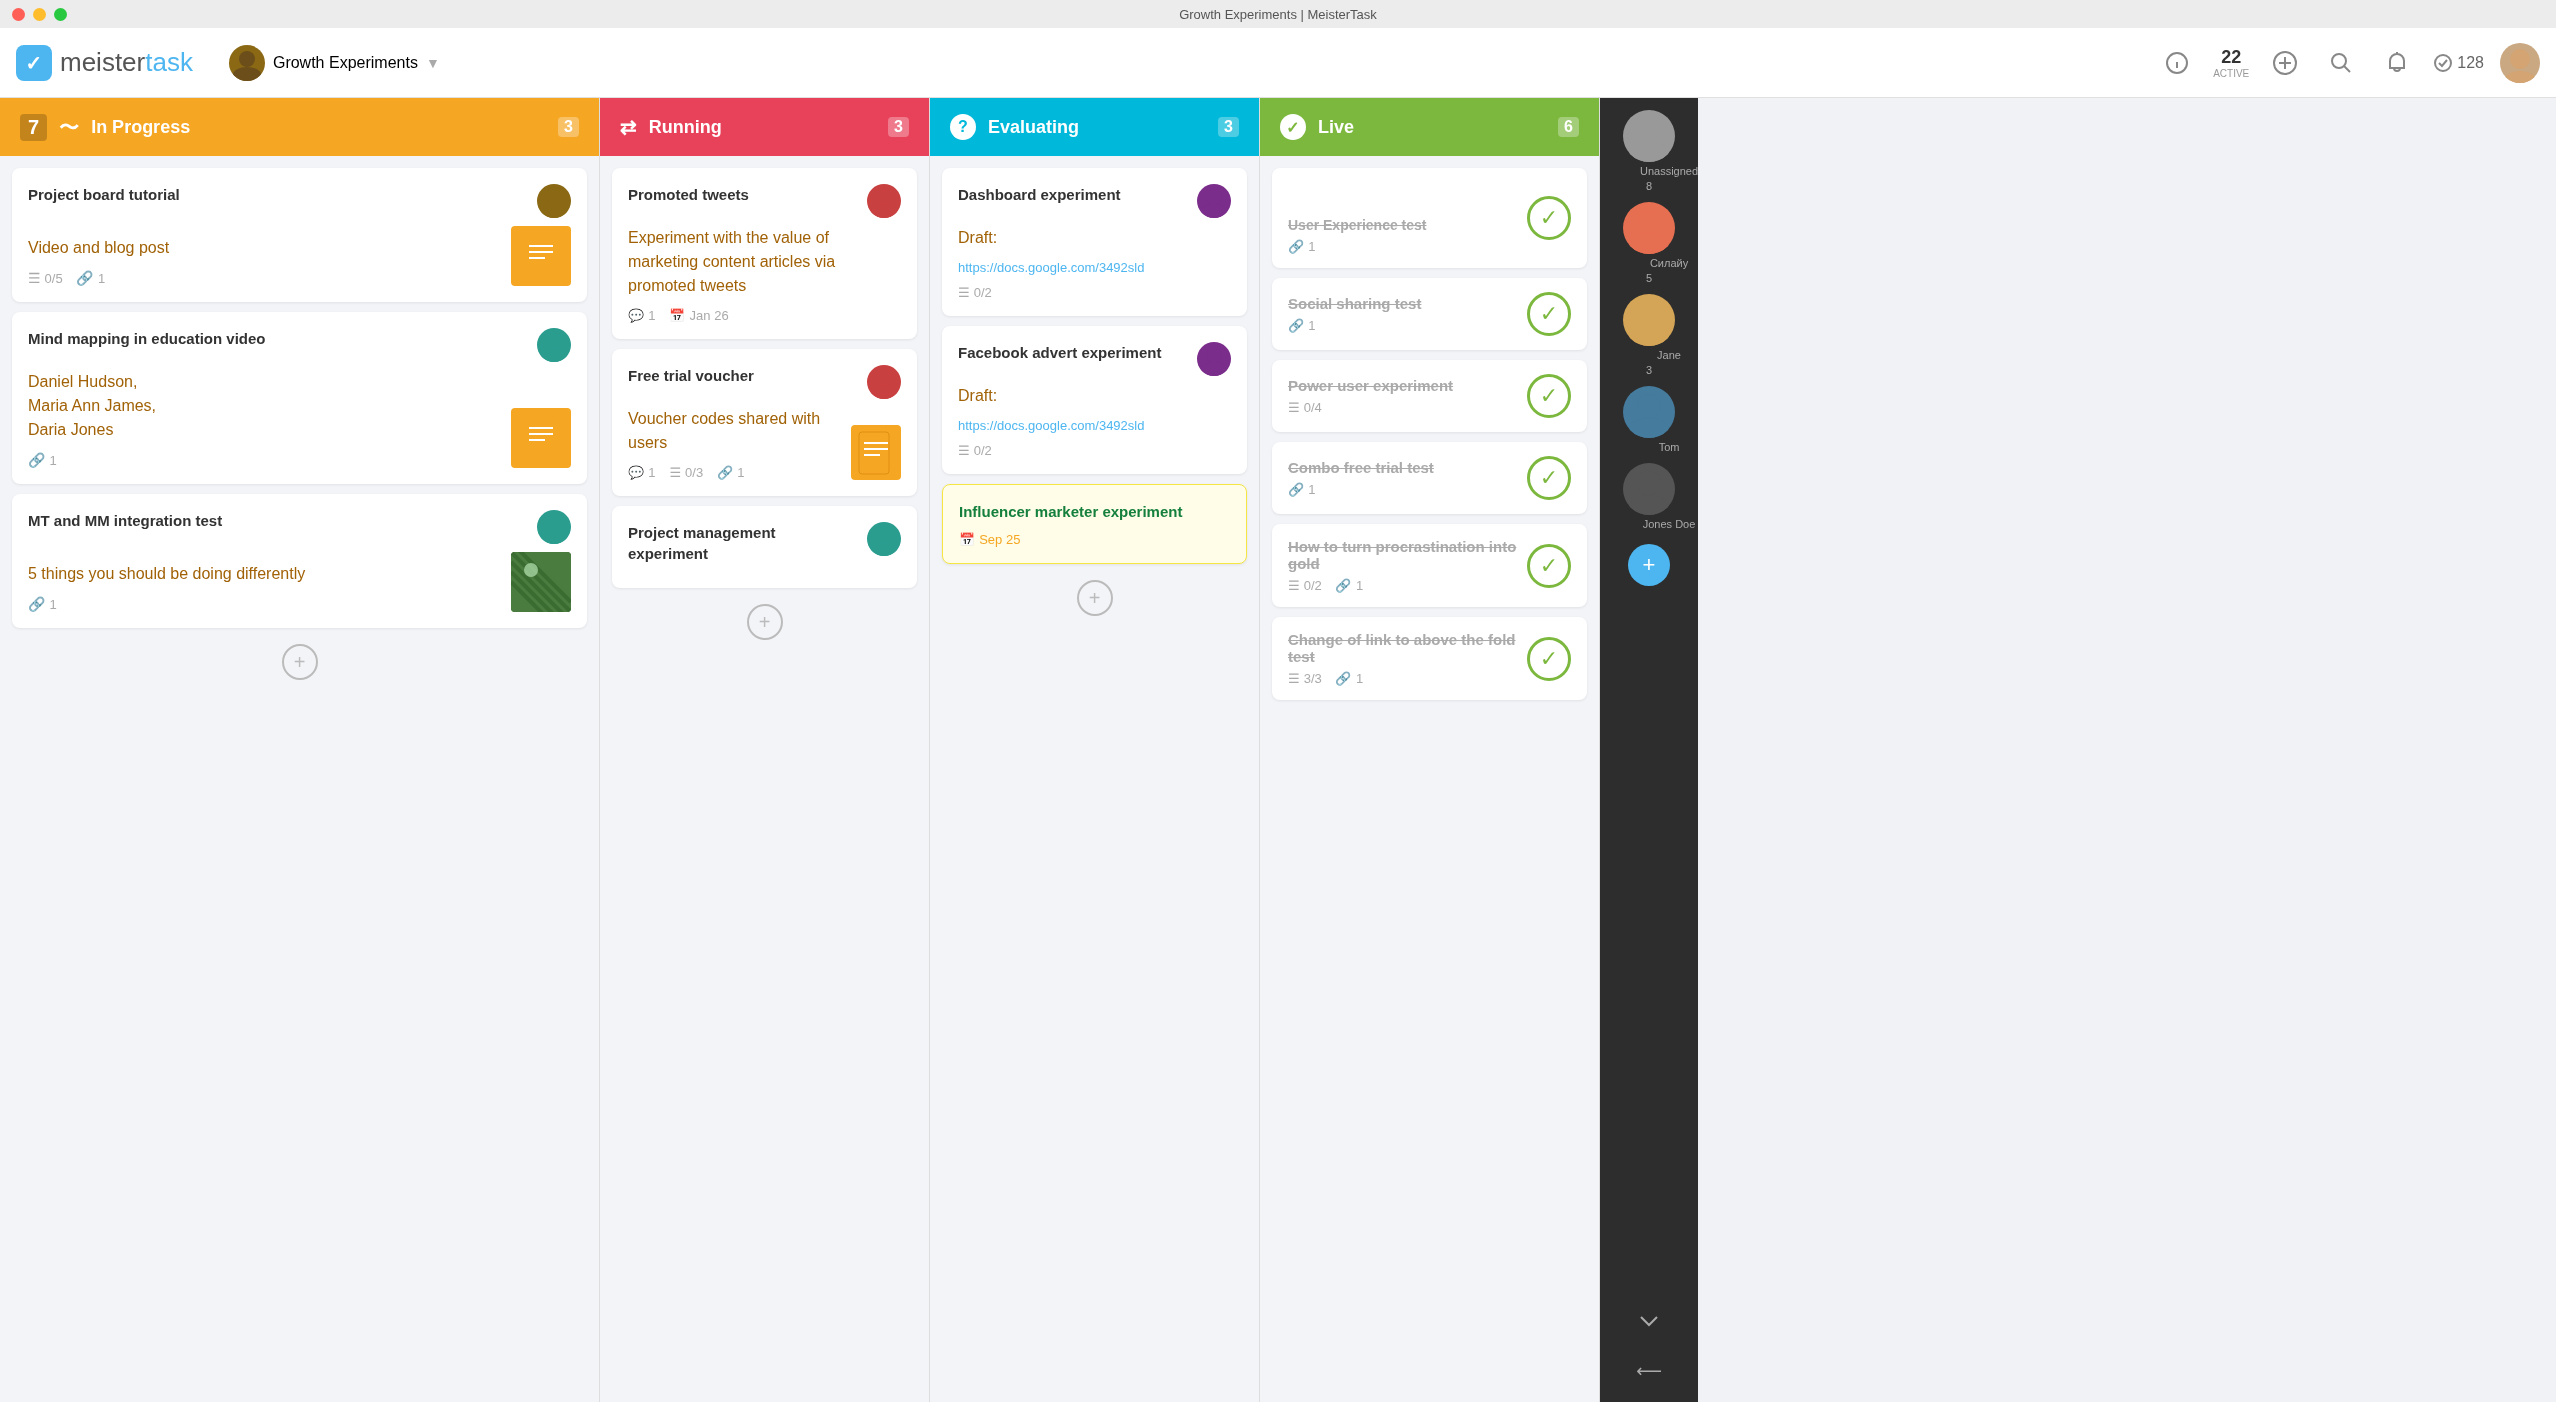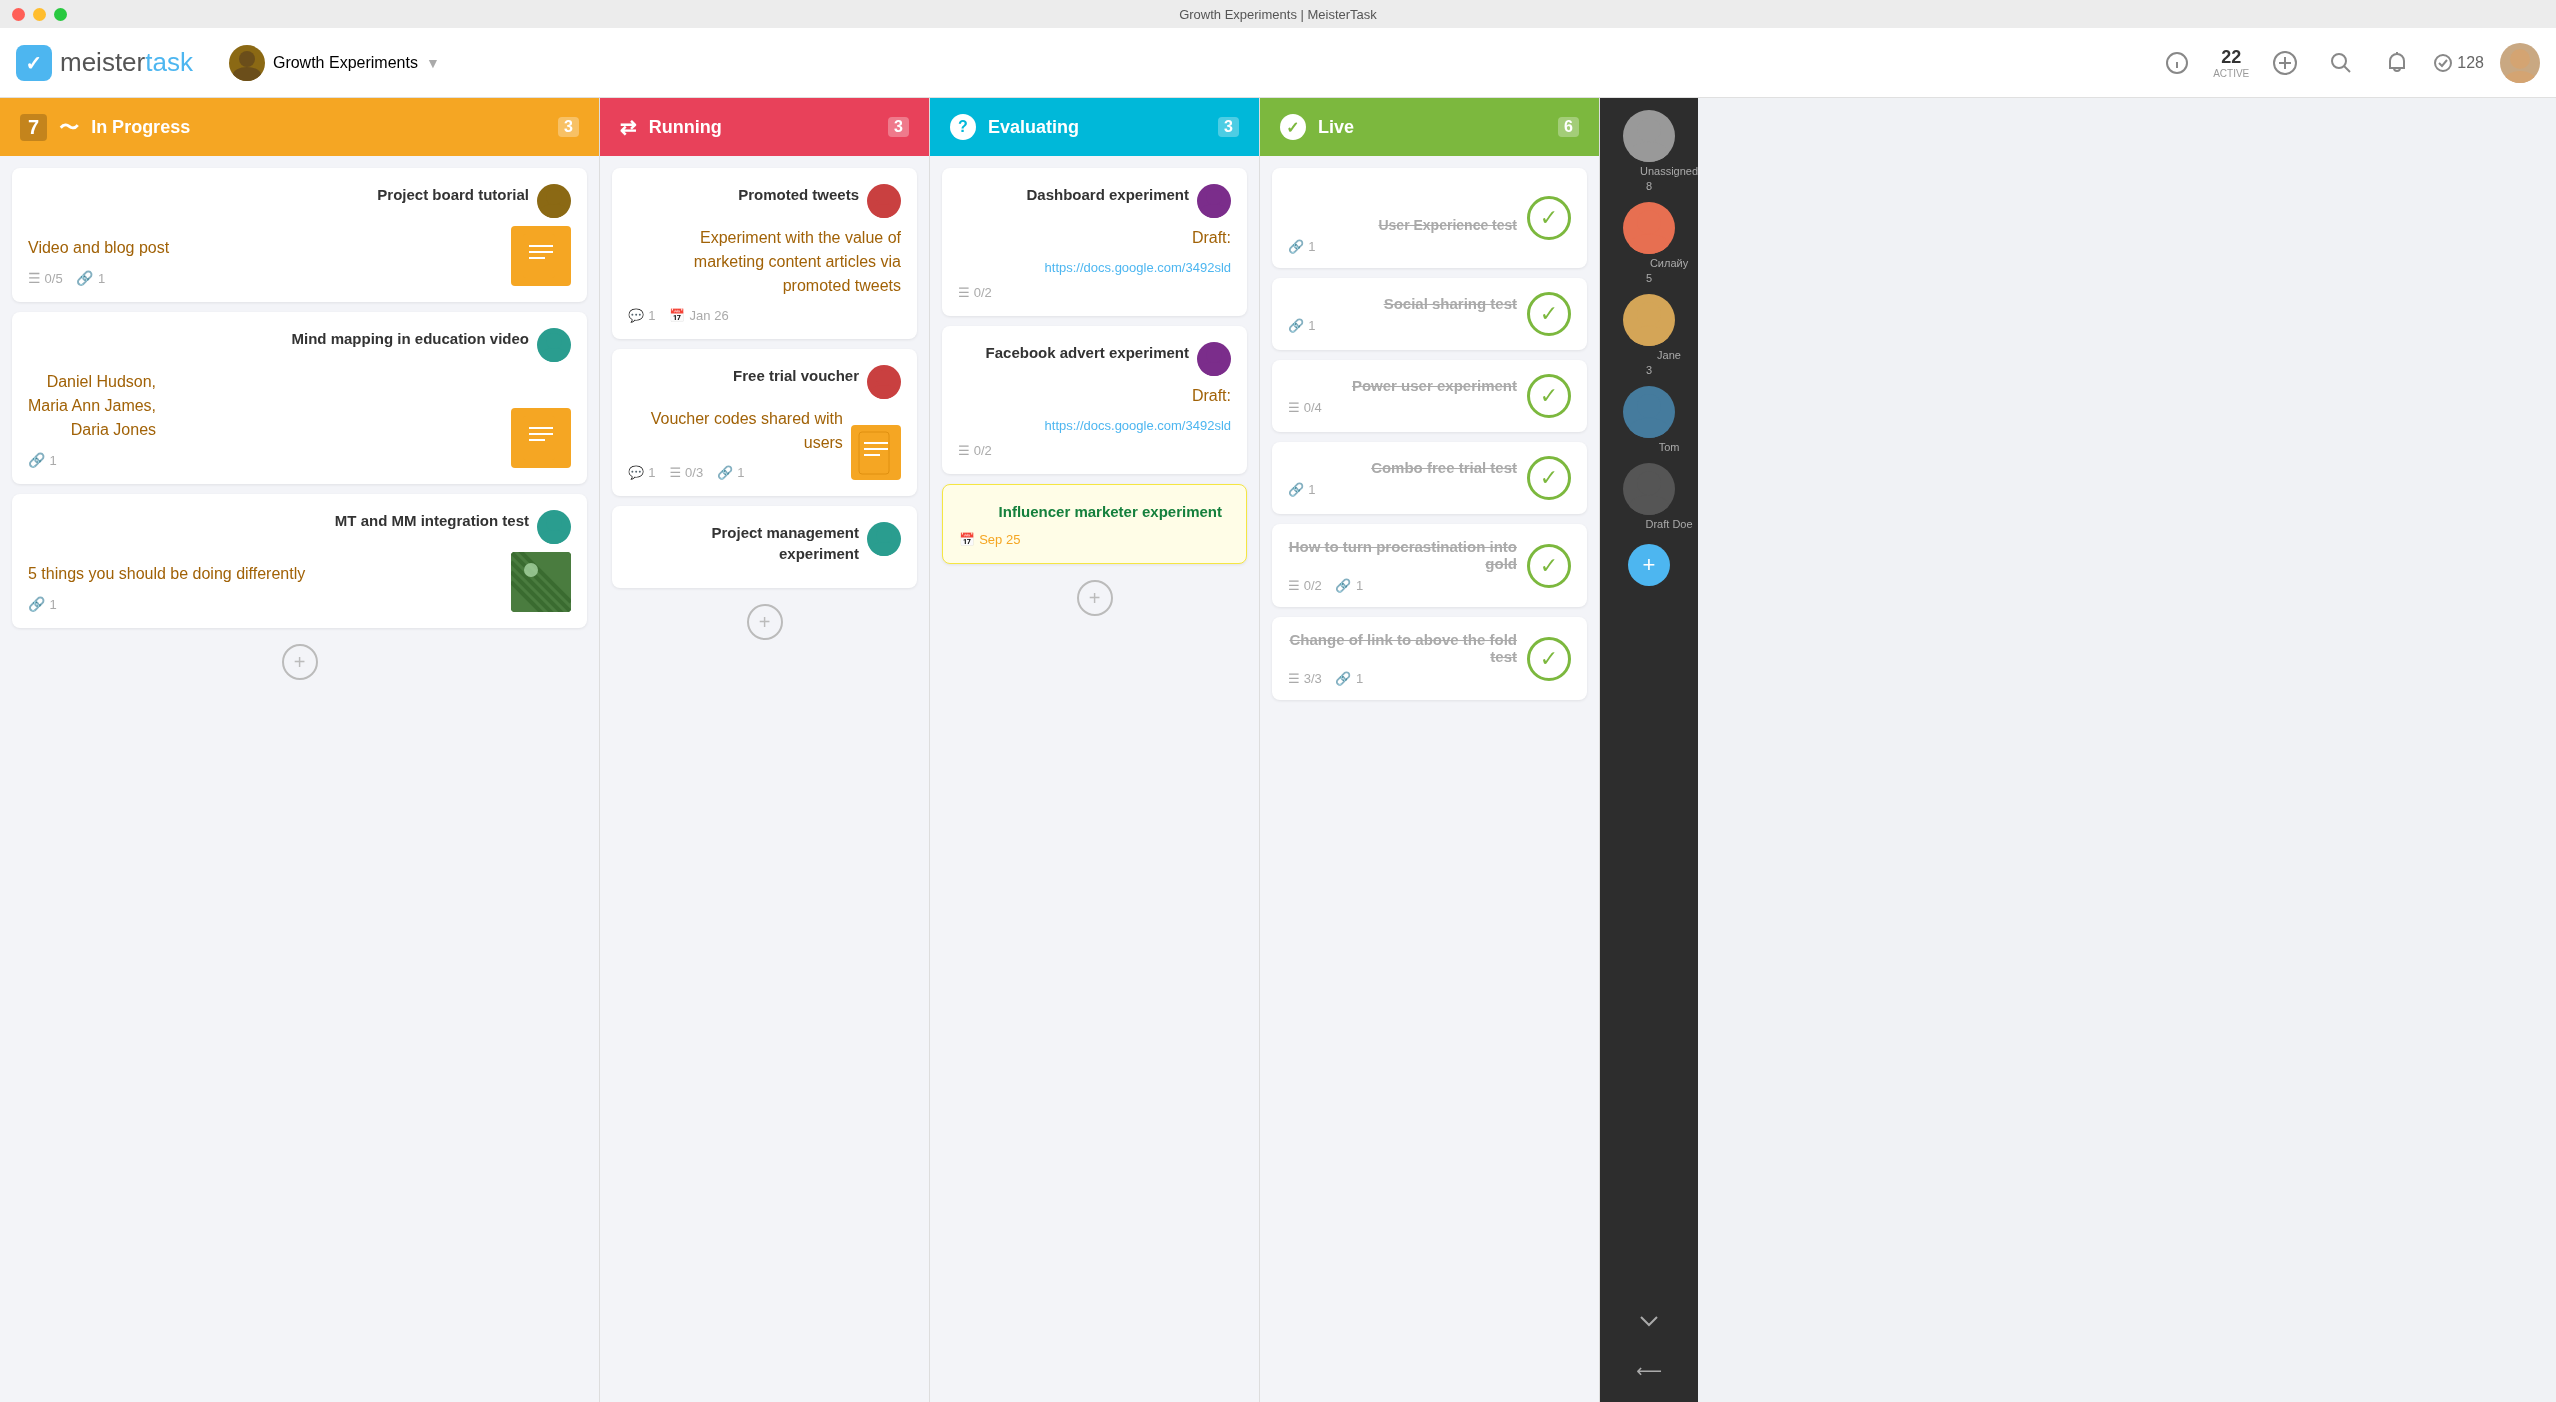--- a/index.html
+++ b/index.html
@@ -149,21 +149,20 @@
     }
 
     
     .card {
       background: white;
       border-radius: 8px;
       padding: 16px;
       box-shadow: 0 1px 3px rgba(0,0,0,0.08);
       cursor: pointer;
       position: relative;
-      text-align: right;
     }
     .card-header {
       display: flex;
       align-items: flex-start;
       justify-content: space-between;
       margin-bottom: 8px;
     }
     .card-title {
       font-size: 15px;
       font-weight: 600;
@@ -836,21 +835,21 @@
       <span class="avatar-label">Tom</span>
     </div>
 
     <div class="sidebar-item-group">
       <div class="avatar-circle" style="background:#555;">
         <svg width="52" height="52" viewBox="0 0 52 52">
             <circle cx="26" cy="20" r="12" fill="#555"></circle>
             <ellipse cx="26" cy="44" rx="20" ry="12" fill="#555"></ellipse>
           </svg>
       </div>
-      <span class="avatar-label">Draft Doe</span>
+      <span class="avatar-label">Jones Doe</span>
     </div>
 
     <div class="add-btn-sidebar">+</div>
 
     <div class="collapse-btn" style="margin-top:auto;">
       <svg width="24" height="14" viewBox="0 0 24 14">
           <polyline points="20,2 12,10 4,2" fill="none" stroke="#aaa" stroke-width="2"></polyline>
         </svg>
     </div>
 

